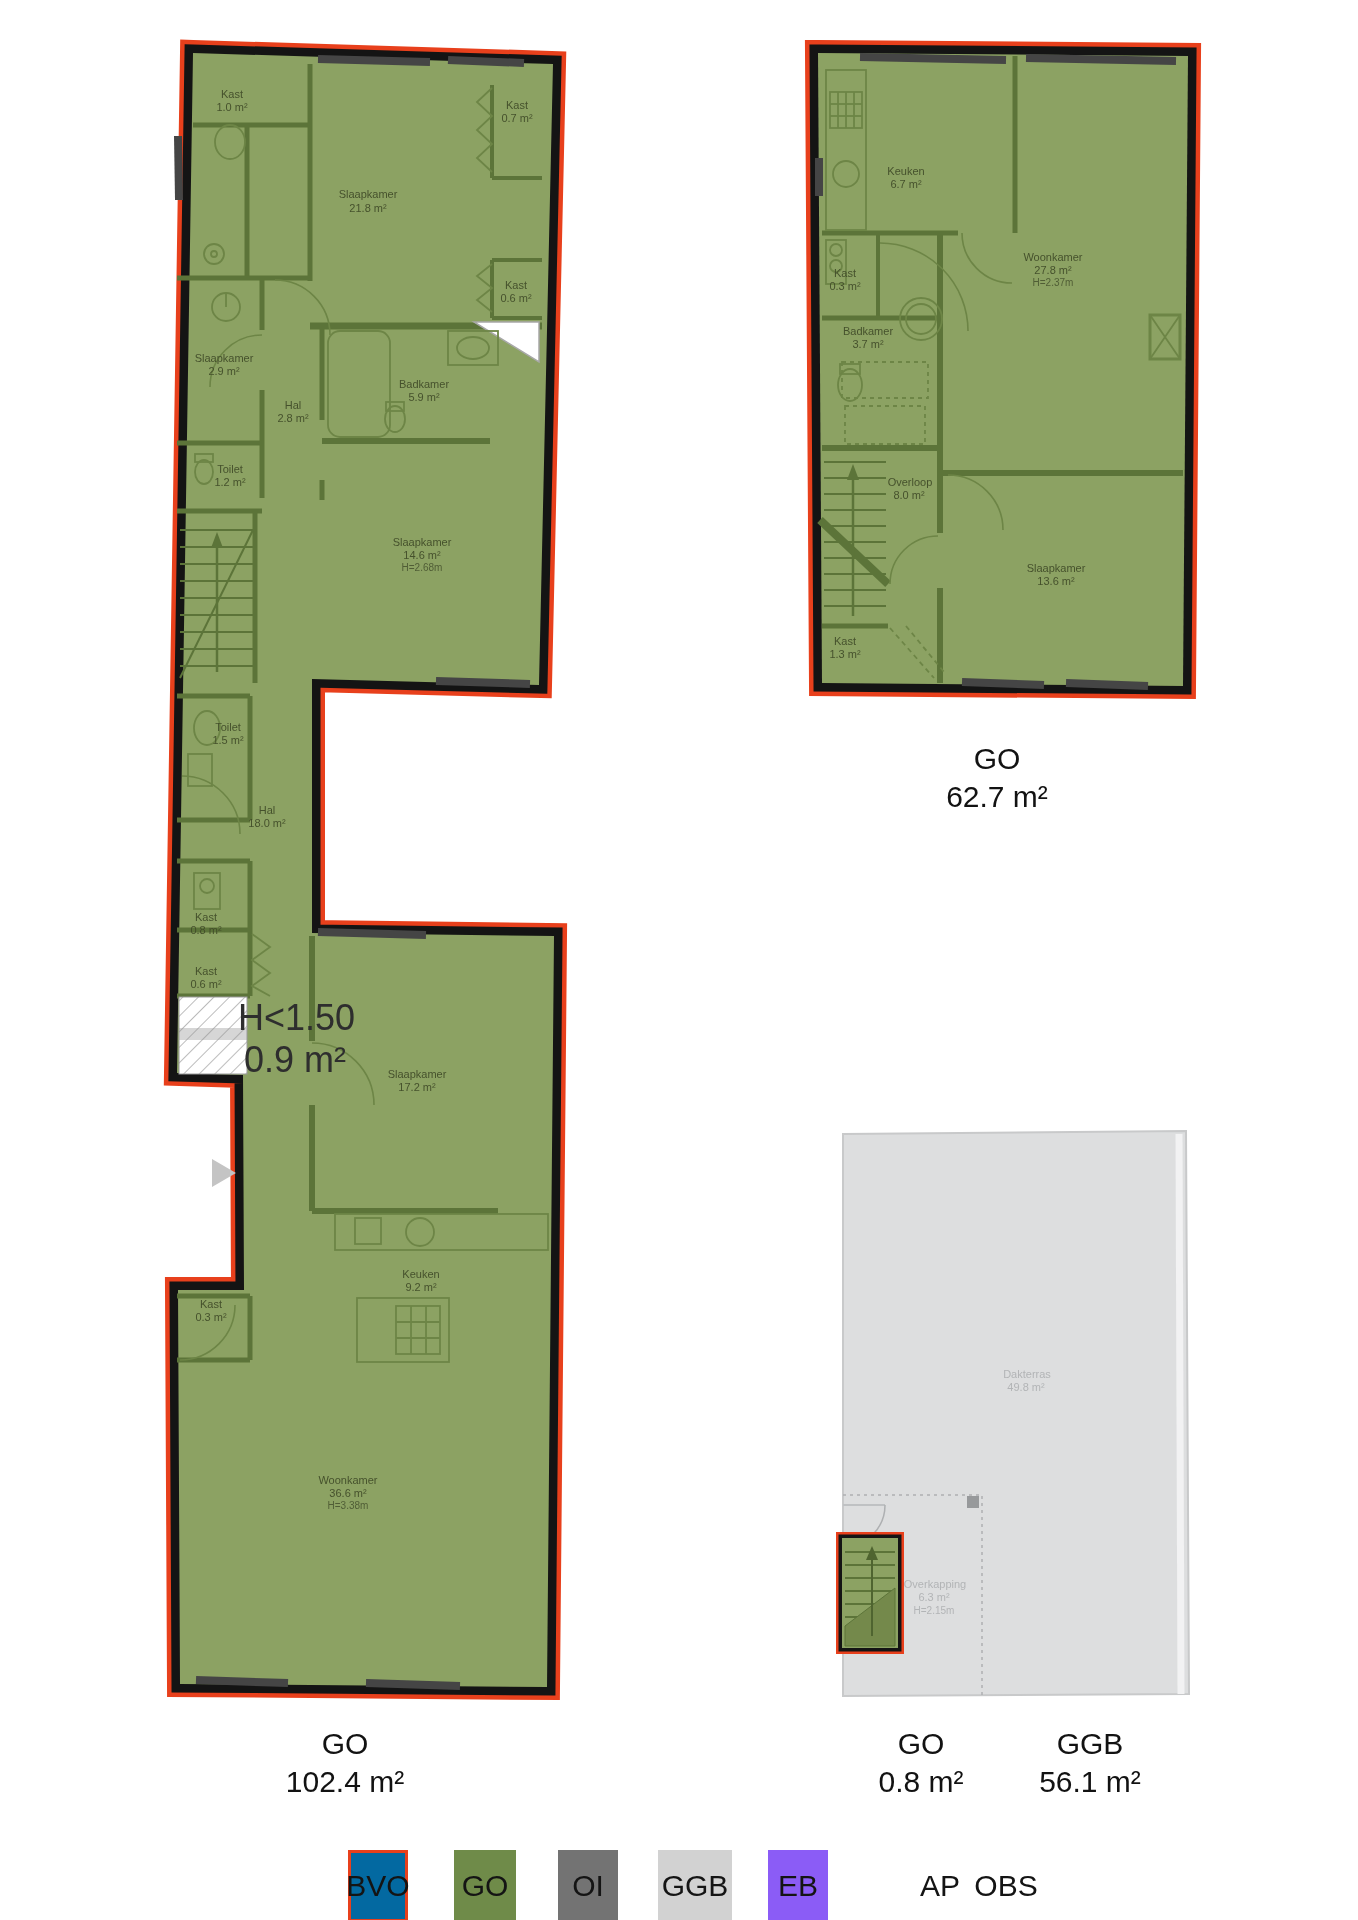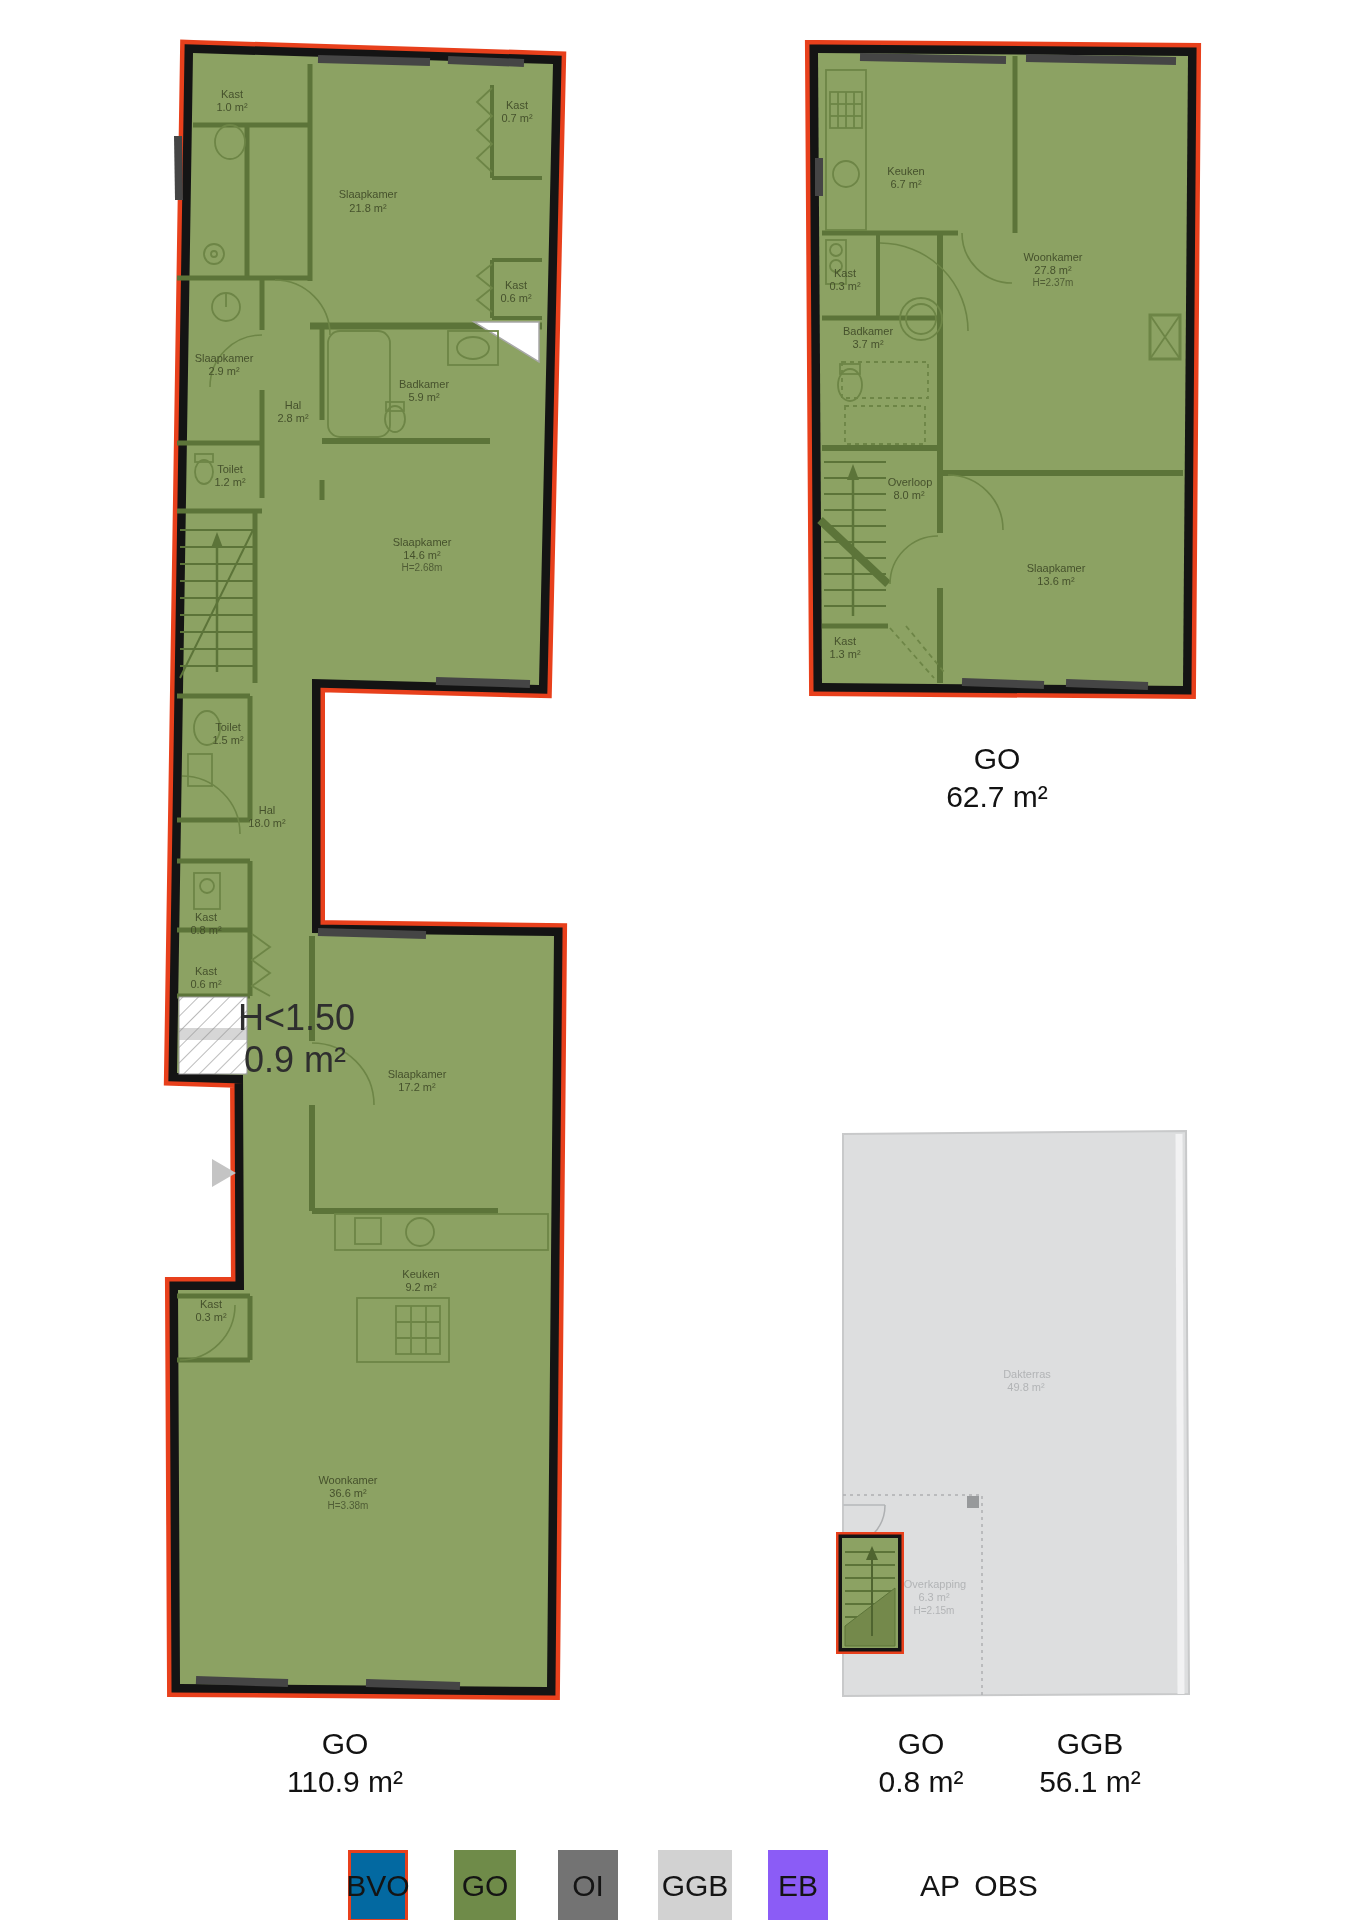--- a/index.html
+++ b/index.html
@@ -312,21 +312,21 @@
       </g>
       <polygon points="845,1618 845,1598 895,1560 895,1618" fill="#74894B" stroke="#5C7439" stroke-width="1"></polygon>
       <line x1="872" y1="1608" x2="872" y2="1528" stroke="#4F6430" stroke-width="2"></line>
       <polygon points="866,1532 878,1532 872,1518" fill="#4F6430"></polygon>
     </g>
   </g>
 </svg>
 
 <div class="arealabel" style="left:210px;top:1697px">
   <div>GO</div>
-  <div>110.9 m²</div>
+  <div>102.4 m²</div>
 </div>
 <div class="arealabel" style="left:862px;top:712px">
   <div>GO</div>
   <div>62.7 m²</div>
 </div>
 <div class="arealabel" style="left:786px;top:1697px;width:270px">
   <div>GO</div>
   <div>0.8 m²</div>
 </div>
 <div class="arealabel" style="left:955px;top:1697px;width:270px">

